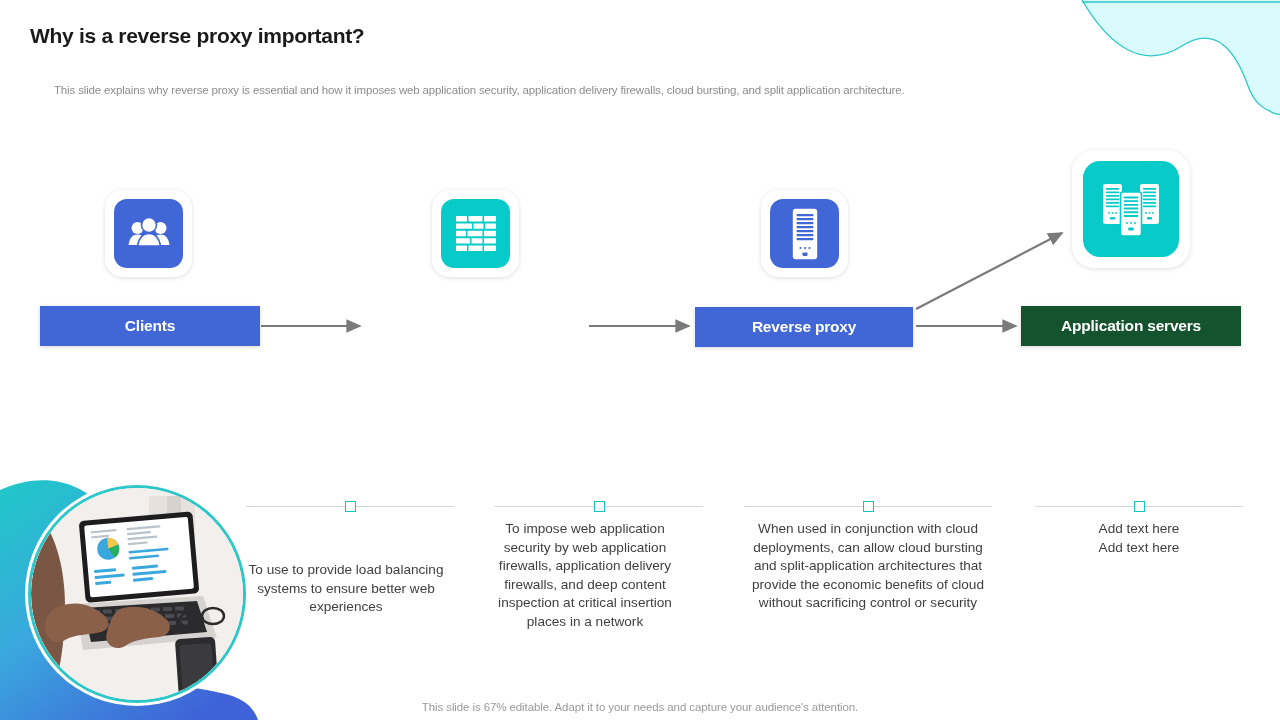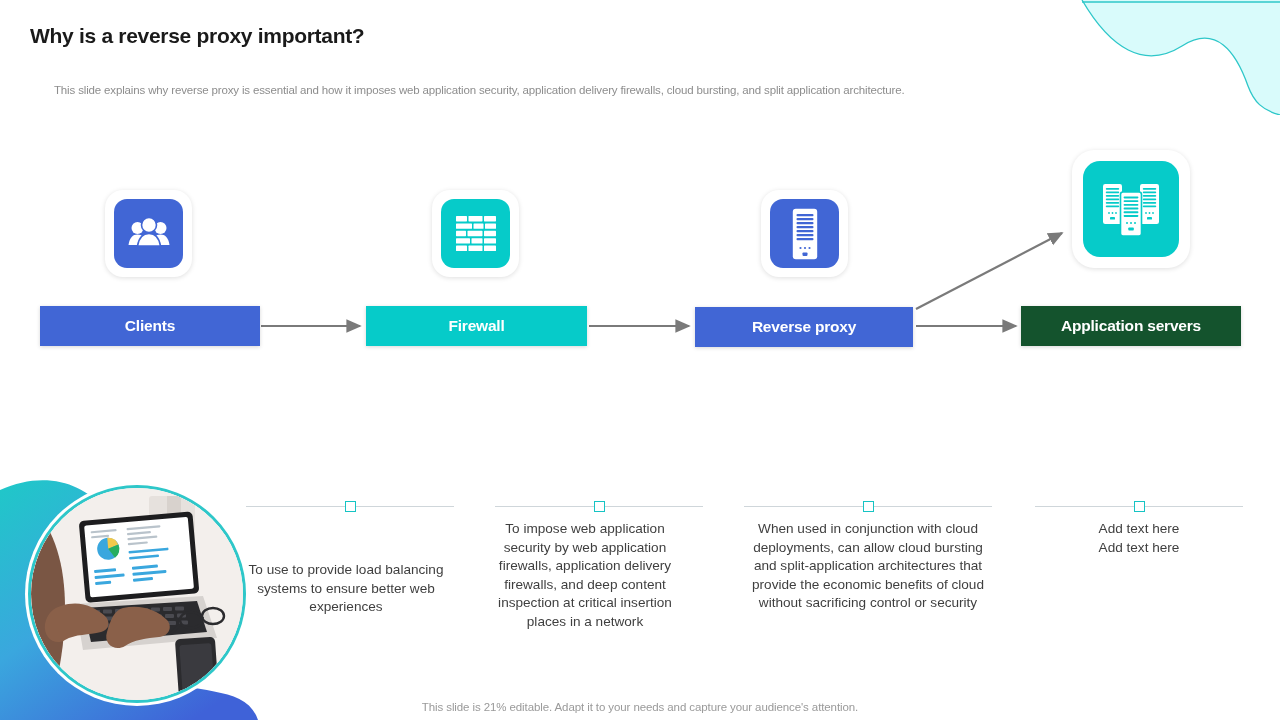--- a/index.html
+++ b/index.html
@@ -308,23 +308,20 @@
             <rect x="26.3" y="46.5" width="5.5" height="3" rx="0.8"></rect>
           </g>
         </svg>
       </div>
     </div>
 
     <div class="node-box" style="left:40px; top:306px; width:220px; background:#4166D5;">
       <span>Clients</span>
     </div>
 
-    <div class="node-box" style="left:366px; top:306px; width:221px; background:#06CBC9;">
-      <span>Firewall</span>
-    </div>
 
     <div class="node-box" style="left:695px; top:307px; width:218px; background:#4166D5;">
       <span>Reverse proxy</span>
     </div>
 
     <div class="node-box" style="left:1021px; top:306px; width:220px; background:#14532d;">
       <span>Application servers</span>
     </div>
   </div>
 
@@ -427,15 +424,15 @@
           <path d="M171 131 L172 129"></path>
           <path d="M150 136 L140 145"></path>
         </g>
 
         <rect x="146" y="150" width="40" height="62" rx="5" fill="#2b2b2e" transform="rotate(-4 166 181)"></rect>
         <rect x="150" y="156" width="32" height="50" rx="3" fill="#3a3a3f" transform="rotate(-4 166 181)"></rect>
       </g>
     </svg>
   </div>
 
-  <div class="footer-note">This slide is 21% editable. Adapt it to your needs and capture your audience's attention.</div>
+  <div class="footer-note">This slide is 67% editable. Adapt it to your needs and capture your audience's attention.</div>
 
 </div>
 
 </body></html>

